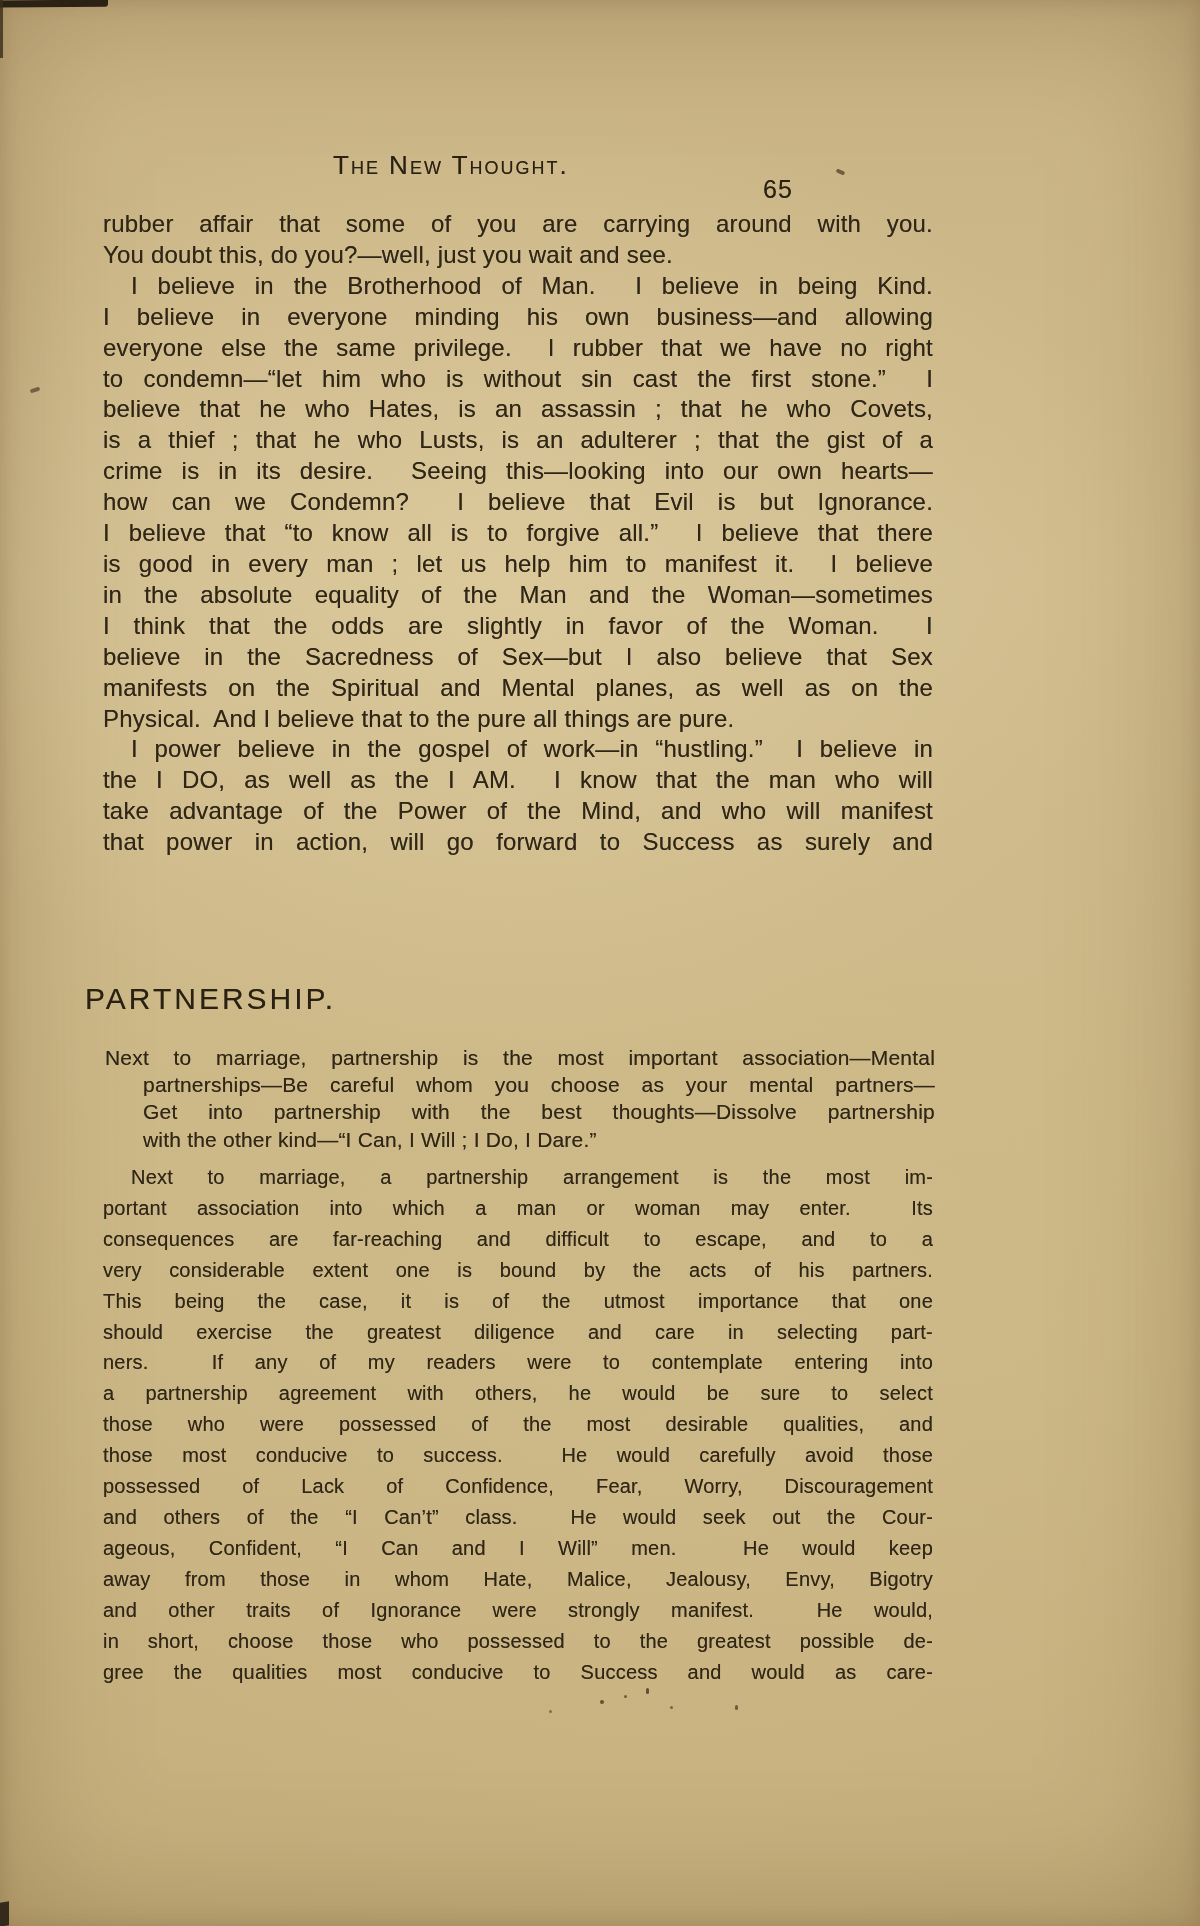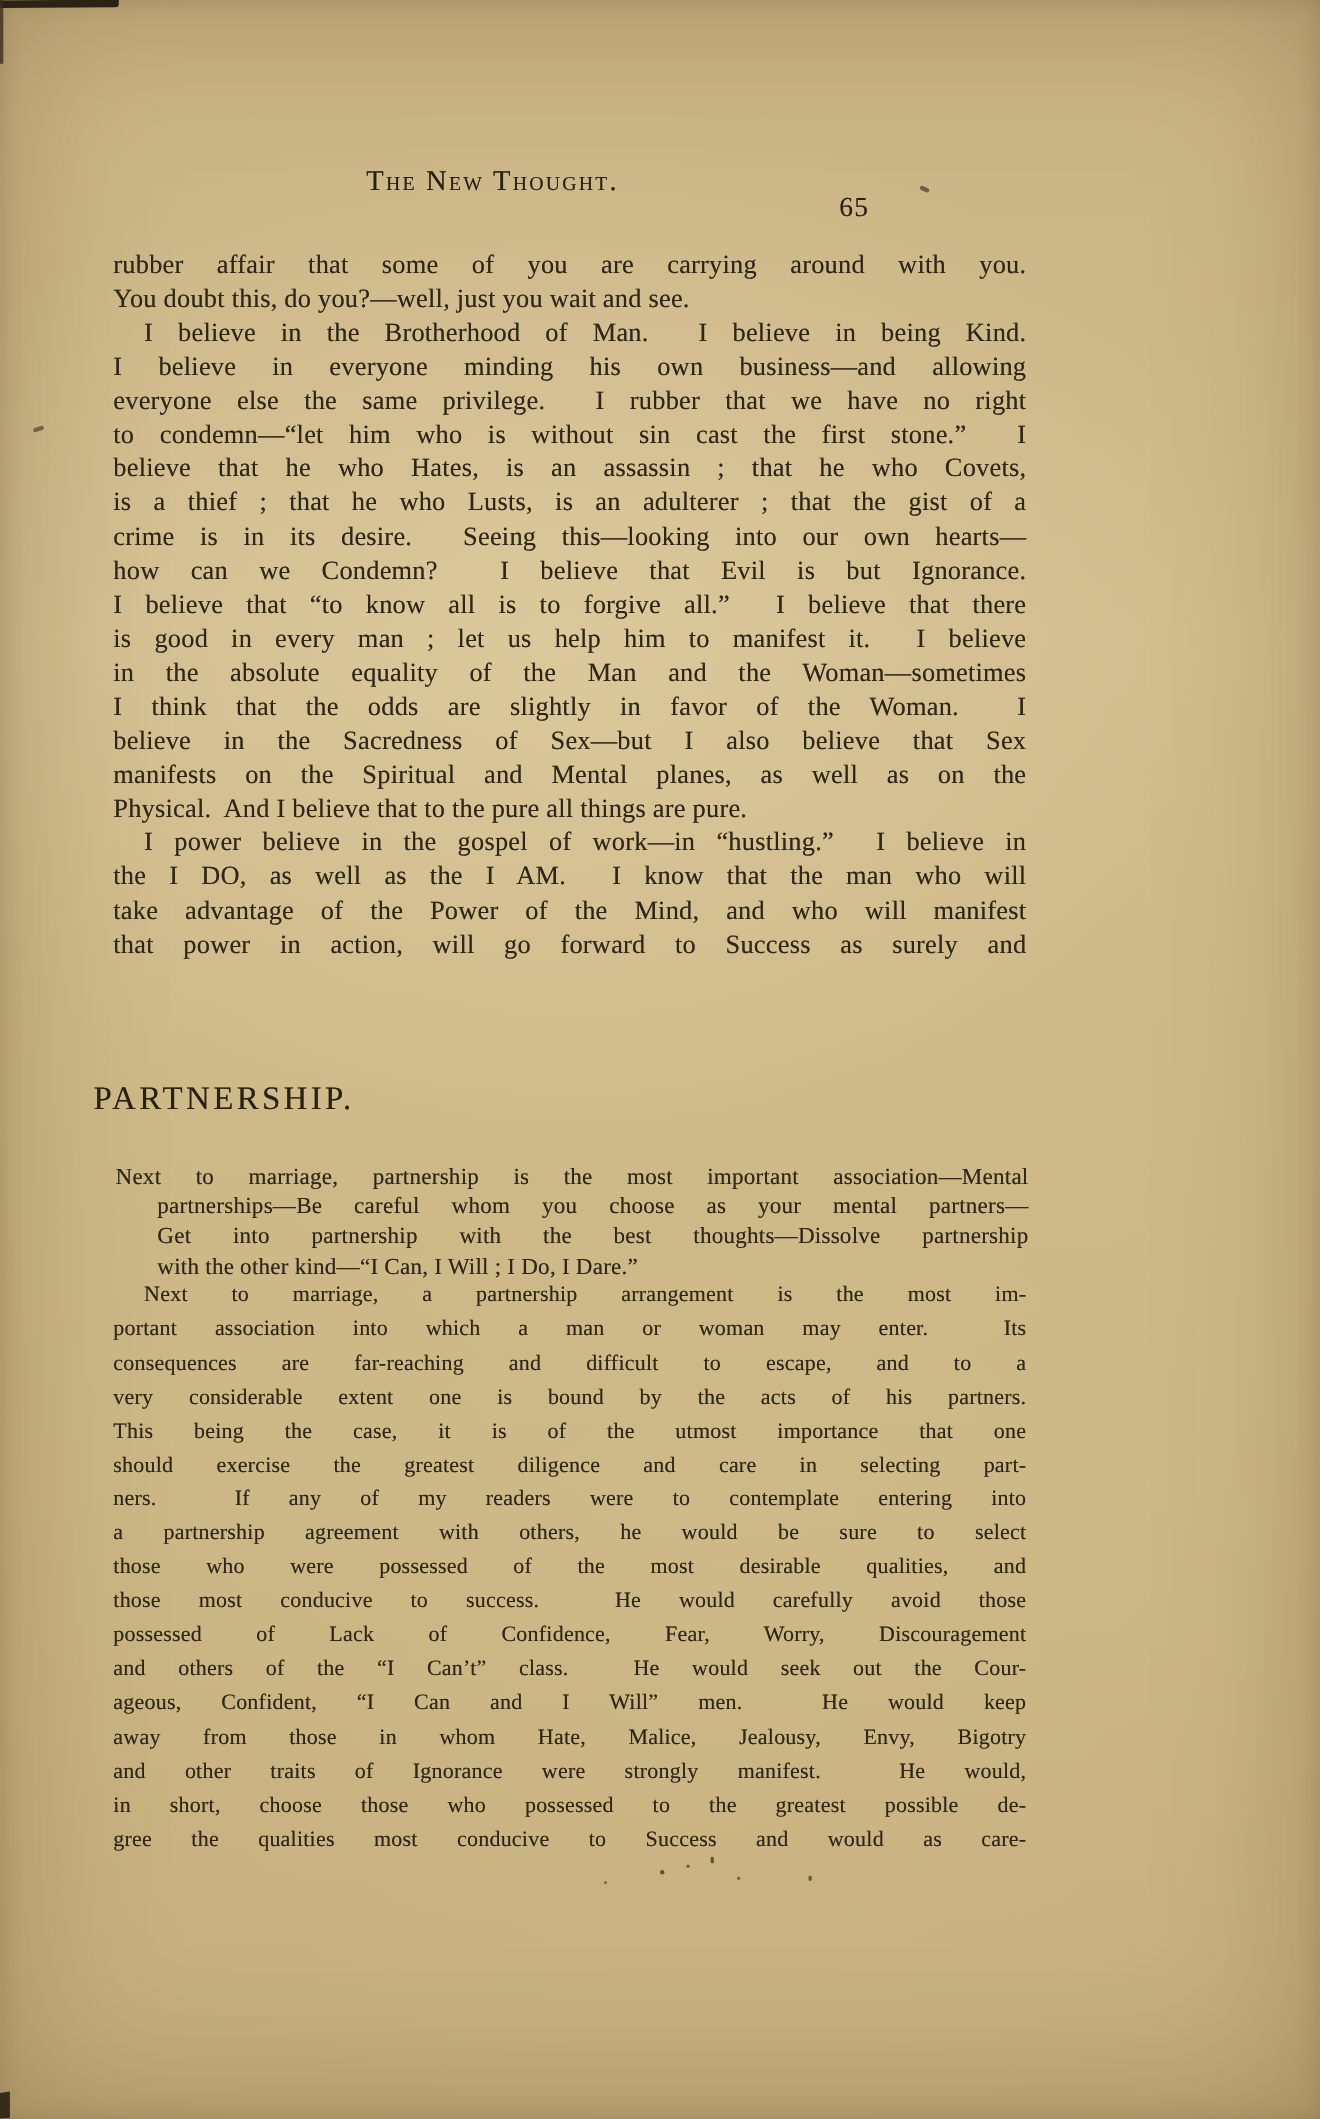--- a/index.html
+++ b/index.html
@@ -5,55 +5,55 @@
   html,body{margin:0;padding:0;}
   body{width:1200px;height:1926px;overflow:hidden;background:#8a7a5a;}
   .page{
     position:relative;width:1200px;height:1926px;overflow:hidden;
     background-color:#ccb787;
     background-image:
       radial-gradient(ellipse 900px 700px at 42% 30%, rgba(228,211,168,.55), rgba(228,211,168,0) 70%),
       radial-gradient(ellipse 1000px 900px at 55% 75%, rgba(212,192,142,.35), rgba(212,192,142,0) 75%),
       linear-gradient(180deg,#c9b384,#d0bc8d 30%,#cbb685 70%,#c3ad7b);
     box-shadow: inset 0 0 140px rgba(110,85,45,.38), inset 0 0 20px rgba(90,65,30,.22);
-    font-family:Liberation Serif, serif;
+    font-family:Liberation Sans, sans-serif;
     color:#2f2617;
   }
   .ink{ text-shadow:0 0 .6px rgba(47,38,23,.55); }
 
   
   .running-head-title{
     position:absolute;top:150px;left:333px;
     font-size:26px;font-variant:small-caps;letter-spacing:2px;color:#2a2113;
   }
   .running-head-page{
     position:absolute;top:152px;left:763px;
     font-size:25px;color:#2a2113;letter-spacing:1px;margin-top:23px;
   }
 
   
   .text-column{
-    position:absolute;left:103px;top:226px;width:830px;
+    position:absolute;left:103px;top:209px;width:830px;
     font-size:24px;line-height:30.9px;letter-spacing:.2px;
   }
   .line{
     text-align:justify;text-align-last:justify;white-space:pre-wrap;
   }
   .line.short{ text-align-last:left; }
   .line.indent{ text-indent:28px; }
   .line.hang{ padding-left:38px; box-sizing:border-box; }
 
   .section-heading{
     position:absolute;left:85px;top:982px;width:830px;
     text-align:left;font-size:30px;letter-spacing:3px;color:#2a2113;
   }
 
   .summary-column{
     position:absolute;left:105px;top:1044px;width:830px;
-    font-size:21px;line-height:27.2px;letter-spacing:.2px;margin-top:12px;
+    font-size:21px;line-height:27.2px;letter-spacing:.2px;
   }
 
   .section-column{
     position:absolute;left:103px;top:1162px;width:830px;
     font-size:20px;line-height:30.9px;letter-spacing:.2px;
   }
 
   
   .edge-top-left{position:absolute;top:0;left:0;width:108px;height:7px;background:#1f180e;opacity:.92;transform:rotate(-.4deg);border-radius:0 0 3px 0;}
   .edge-left{position:absolute;top:0;left:0;width:3px;height:58px;background:#3a2d1a;opacity:.8;}

